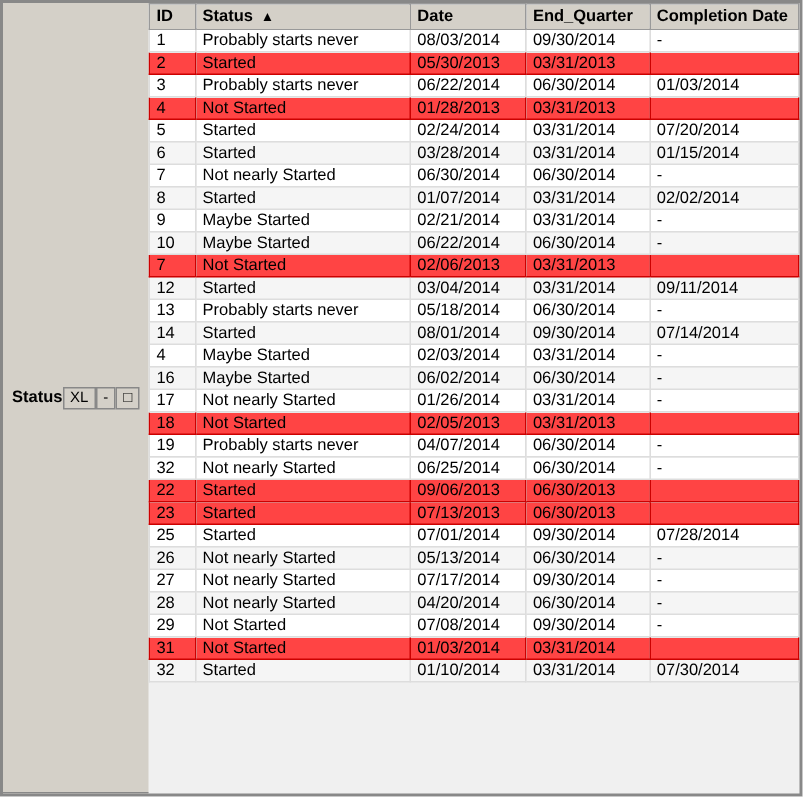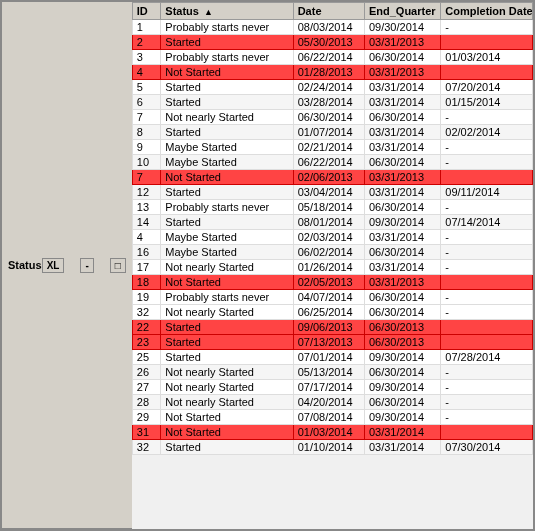--- a/index.html
+++ b/index.html
@@ -27,24 +27,23 @@
       justify-content: space-between;
       border-bottom: 1px solid #888;
       min-height: 20px;
     }
     .title-bar-title {
       font-weight: bold;
       font-size: 11px;
     }
     .title-bar-controls {
       display: flex;
-      gap: 16px;
+      gap: 0;
       align-items: flex-end;
       font-size: 10px;
-      font-weight: bold;
     }
     .title-bar-controls span {
       cursor: pointer;
       padding: 1px 4px;
       background: #d4d0c8;
       border: 1px solid #888;
       font-size: 10px;
     }
     .table-container {
       flex: 1;

